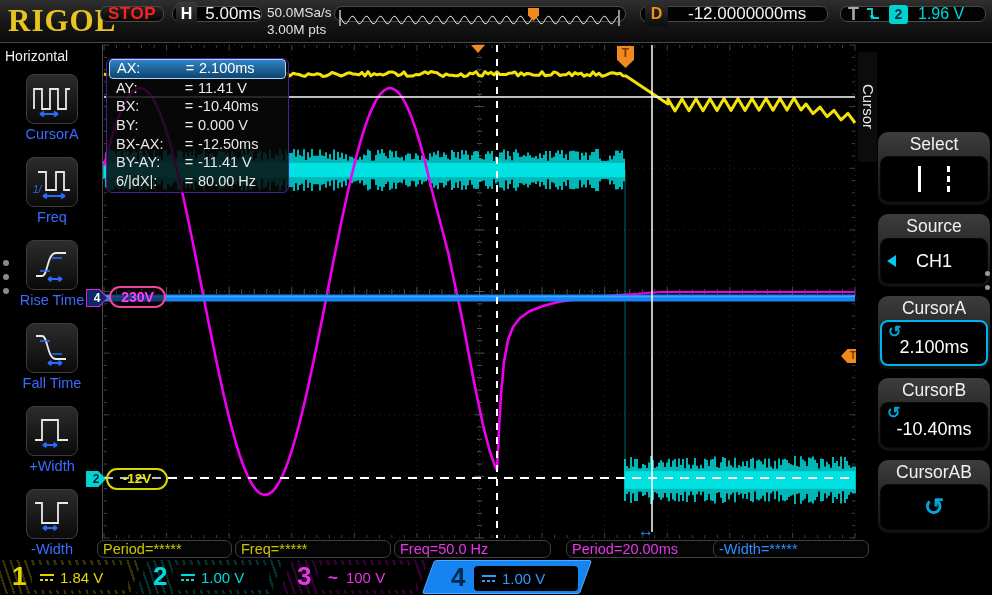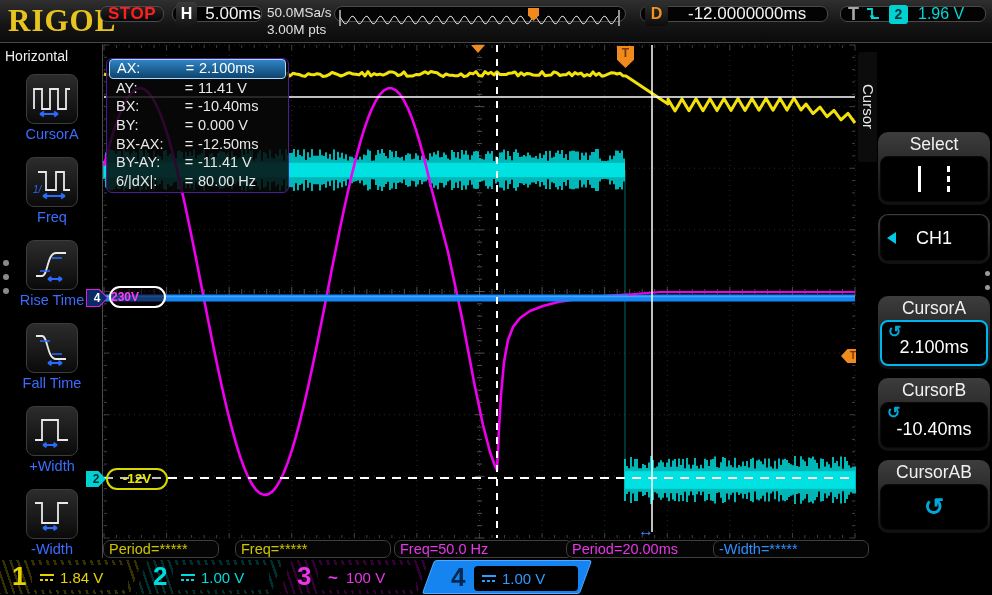--- a/index.html
+++ b/index.html
@@ -51,23 +51,23 @@
   border:1px solid #4c1d95;border-radius:6px;padding:0 0;font-size:14.5px;color:#e8e8e8}
 .ro-row{display:flex;height:18.7px;line-height:18.7px;padding-left:9px}
 .ro-row .n{width:64px}.ro-row .e{width:18px;text-align:center}.ro-row .v{flex:1}
 .ro-row.hl{background:linear-gradient(180deg,#2f84c4,#0d446e);border:1px solid #a8d8ff;border-radius:4px;
   height:19.5px;line-height:17.5px;color:#fff;margin:0 2px;padding-left:7px}
 .gnd-badge{position:absolute;color:#002a3a;font-weight:bold;font-size:12px;text-align:center;line-height:16px}
 #ch4-badge{left:86px;top:289px;width:22px;height:18px;background:#e020e0;
   clip-path:polygon(0 0,62% 0,100% 50%,62% 100%,0 100%)}
 #ch4-badge b{position:absolute;left:1px;top:1px;width:20px;height:16px;background:#0a2a66;color:#fff;
   clip-path:polygon(0 0,60% 0,100% 50%,60% 100%,0 100%);font-size:12px;line-height:16px;text-align:center}
-#ch3-label{position:absolute;left:109px;top:286px;width:57px;height:22px;border:2px solid #ffffff;
-  border-radius:11px;background:rgba(12,0,12,.55);color:#ff3cff;font-weight:bold;font-size:12px;
-  line-height:18px}
+#ch3-label{position:absolute;left:109px;top:286px;width:57px;height:22px;border:2px solid #ec4899;
+  border-radius:11px;background:rgba(12,0,12,.55);color:#ff3cff;font-weight:bold;font-size:14px;
+  text-align:center;line-height:18px}
 #ch2-badge{left:86px;top:471px;width:20px;height:16px;background:#00d2d2;
   clip-path:polygon(0 0,62% 0,100% 50%,62% 100%,0 100%)}
 #ch1-label{position:absolute;left:106px;top:468px;width:62px;height:22px;border:2px solid #d8d800;
   border-radius:11px;background:rgba(0,0,0,.25);color:#e8e800;font-weight:bold;font-size:13.5px;
   text-align:center;line-height:18px}
 #trig-top-tri{position:absolute;left:471px;top:45px;width:0;height:0;
   border-left:7px solid transparent;border-right:7px solid transparent;border-top:8px solid #f08a1e}
 #trig-flag{position:absolute;left:617px;top:46px;width:17px;height:22px;background:#f08a1e;
   clip-path:polygon(0 0,100% 0,100% 62%,50% 100%,0 62%);color:#7a3600;font-weight:bold;font-size:12px;
   text-align:center;line-height:15px}
@@ -628,20 +628,21 @@
 
     <div class="rm-group" style="top:88px">
       <div class="rm-label">Select</div>
       <div class="rm-btn">
         <span class="sel-solid"></span>
         <span class="sel-dashed"></span>
       </div>
     </div>
 
     <div class="rm-group" style="top:170px">
+      <div class="rm-label">Source</div>
       <div class="rm-btn">
         <span class="arrow-left"></span>
         <span>CH1</span>
       </div>
     </div>
     <div id="src-dots">
         <i></i>
         <i></i>
       </div>
 
@@ -662,23 +663,23 @@
     </div>
 
     <div class="rm-group" style="top:416px">
       <div class="rm-label">CursorAB</div>
       <div class="rm-btn">
         <span class="knob-center">↺</span>
       </div>
     </div>
   </div>
 
-  <div class="meas m-yel" style="left:103px;width:116px">Period=*****</div>
+  <div class="meas m-yel" style="left:97px;width:135px">Period=*****</div>
   <div class="meas m-yel" style="left:235px;width:156px">Freq=*****</div>
-  <div class="meas m-mag" style="left:394px;width:179px">Freq=50.0 Hz</div>
+  <div class="meas m-mag" style="left:394px;width:157px">Freq=50.0 Hz</div>
   <div class="meas m-mag" style="left:566px;width:156px">Period=20.00ms</div>
   <div class="meas m-blu" style="left:713px;width:156px">-Width=*****</div>
 
   <div id="chanbar">
     <div class="ch-cell ch-hatch-y" style="left:-10px;width:146px">
       <div class="ch-inner">
         <span class="ch-num" style="left:22px;color:#e6d400">1</span>
         <div class="ch-box" style="left:42px;width:96px">
           <span class="dc-icon">
             <div class="t" style="background:#e6d400"></div>

